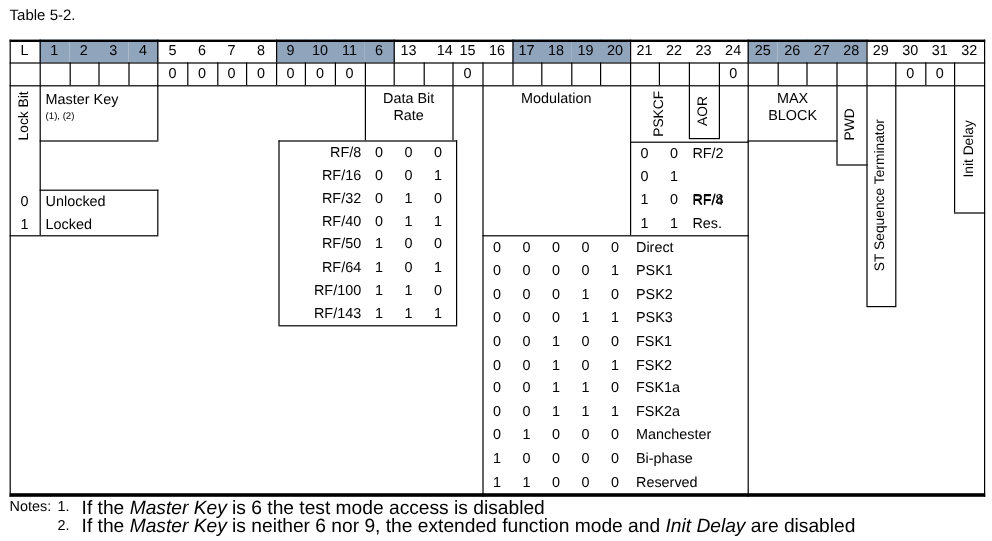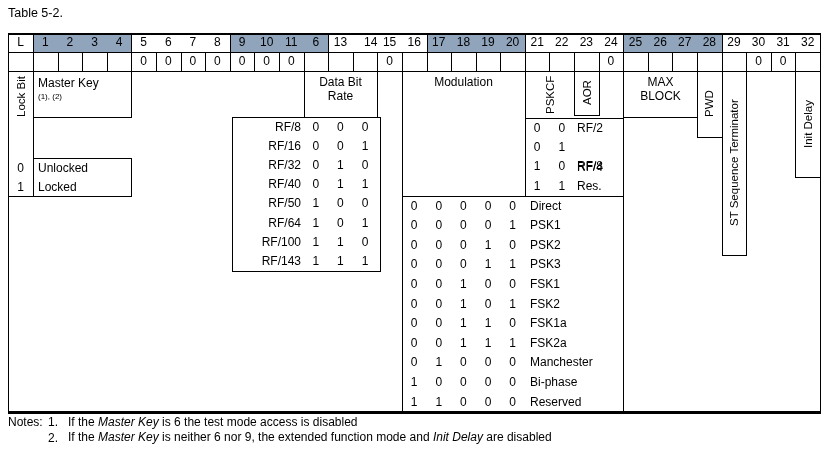--- a/index.html
+++ b/index.html
@@ -14,21 +14,21 @@
   .vtext{position:absolute;display:flex;align-items:center;justify-content:center;
          writing-mode:vertical-rl;transform:rotate(180deg);font-size:11.5px;white-space:nowrap}
   .flabel{position:absolute;font-size:12px;line-height:14px}
   .note-ref{font-size:8px;line-height:9px;display:block;margin-top:2px}
   .center{text-align:center}
   .bit{position:absolute;text-align:center;font-size:12px}
   .llab{position:absolute;font-size:12px;white-space:nowrap}
   .rlab{position:absolute;font-size:12px;white-space:nowrap;text-align:right}
   .notes-heading{position:absolute;left:8px;top:415px;font-size:12px}
   .note-num{position:absolute;left:48px;font-size:12px}
-  .note-text{position:absolute;left:68px;font-size:12px;white-space:nowrap}
+  .note-text{position:absolute;left:68px;font-size:16px;white-space:nowrap}
   .note-text i{font-style:italic}
 </style>
 </head>
 <body>
 
 <div id="page">
 
   <span class="cap-label">Table 5-2.</span>
 
   <div id="tbl">

